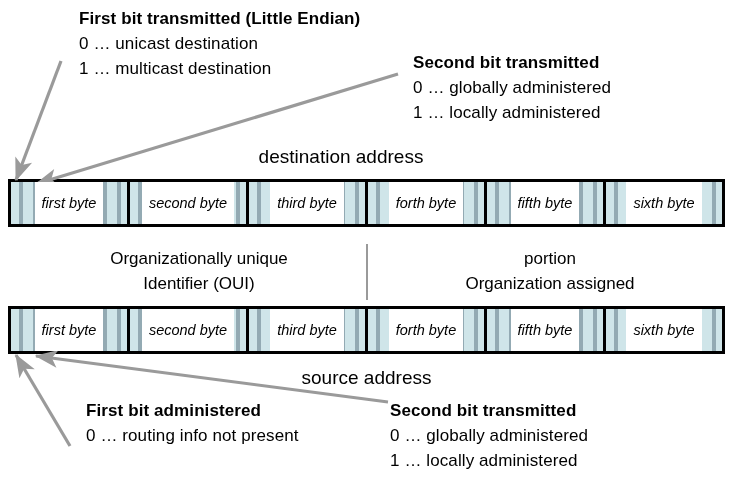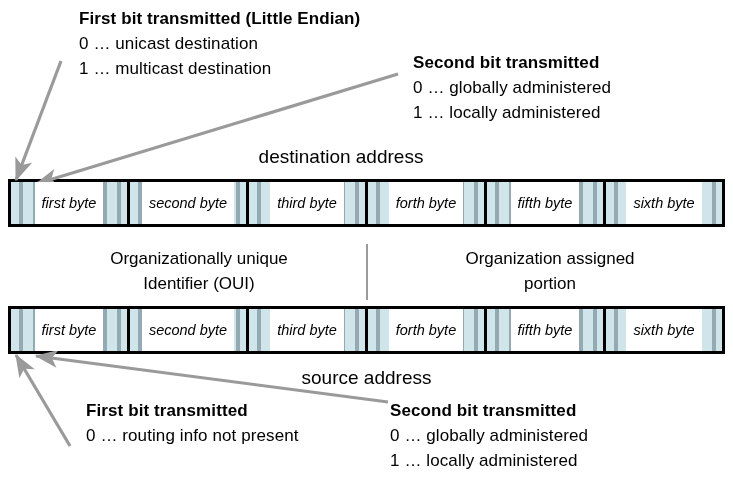--- a/index.html
+++ b/index.html
@@ -171,22 +171,22 @@
       <div class="byte-label">sixth byte</div>
     </div>
   </div>
 
   <div class="portion" id="portion-oui">
     <div>Organizationally  unique</div>
     <div>Identifier (OUI)</div>
   </div>
   <div id="portion-divider"></div>
   <div class="portion" id="portion-oap">
+    <div>portion</div>
     <div>Organization  assigned</div>
-    <div>portion</div>
   </div>
 
   <div class="addr-strip" id="strip-src">
     <div class="byte-cell">
       <div class="ticks"></div>
       <div class="byte-label">first byte</div>
     </div>
     <div class="byte-cell">
       <div class="ticks"></div>
       <div class="byte-label">second byte</div>
@@ -205,21 +205,21 @@
     </div>
     <div class="byte-cell">
       <div class="ticks"></div>
       <div class="byte-label">sixth byte</div>
     </div>
   </div>
 
   <div class="strip-caption" id="caption-src">source address</div>
 
   <div class="annot" id="annot-bl">
-    <div class="head">First bit transmitted</div>
+    <div class="head">First bit administered</div>
     <div class="line">0 … routing info not present</div>
   </div>
 
   <div class="annot" id="annot-br">
     <div class="head">Second bit transmitted</div>
     <div class="line">0 … globally administered</div>
     <div class="line">1 … locally administered</div>
   </div>
 
   <svg id="arrows" viewBox="0 0 733 483">

